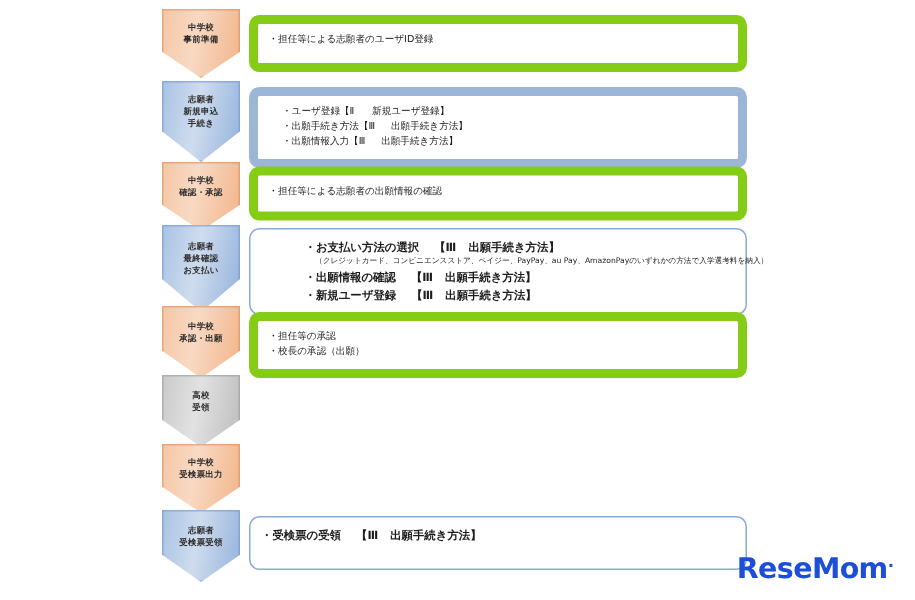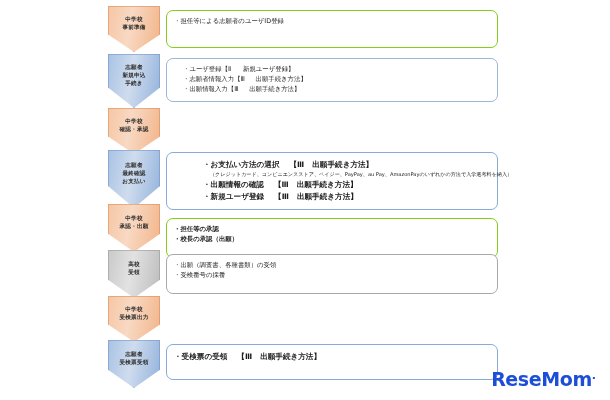--- a/index.html
+++ b/index.html
@@ -70,21 +70,21 @@
   }
   .chev .cline { display: block; white-space: nowrap; }
 
   
   .box {
     position: relative;
     margin-left: 6px;
     width: 332px;
     box-sizing: border-box;
     background: #ffffff;
-    border: 1px solid #84cc16;
+    border: 6px solid #84cc16;
     border-radius: 7px;
     padding: 6px 8px 6px 7px;
   }
   .box.blue   { border-color: #9cb6d8; }
   .box.gray   { border-color: #a8a8a8; }
   .box.emph   { border-color: #8aa9d4; border-width: 1.2px; }
 
   .line {
     display: flex;
     align-items: baseline;
@@ -148,34 +148,39 @@
           <span class="cline">新規申込</span>
           <span class="cline">手続き</span>
         </div>
       </div>
       <div class="box blue" style="margin-top: 4px; min-height: 44px; padding-left: 16px;">
         <div class="line">
           <span class="lbl">・ユーザ登録</span>
           <span class="ref"><span>【</span><span class="ref-num">Ⅱ</span><span class="ref-gap"></span><span>新規ユーザ登録</span><span>】</span></span>
         </div>
         <div class="line">
-          <span class="lbl">・志願者情報入力</span>
+          <span class="lbl">・出願手続き方法</span>
           <span class="ref"><span>【</span><span class="ref-num">Ⅲ</span><span class="ref-gap"></span><span>出願手続き方法</span><span>】</span></span>
         </div>
         <div class="line">
           <span class="lbl">・出願情報入力</span>
           <span class="ref"><span>【</span><span class="ref-num">Ⅲ</span><span class="ref-gap"></span><span>出願手続き方法</span><span>】</span></span>
         </div>
       </div>
     </div>
     <div class="flow-row" style="top: 108px;">
       <div class="chev-wrap">
         <div class="chev orange" style="height: 46px;">
           <span class="cline">中学校</span>
           <span class="cline">確認・承認</span>
+        </div>
+      </div>
+      <div class="box " style="margin-top: 3px; min-height: 36px;">
+        <div class="line">
+          <span class="lbl">・担任等による志願者の出願情報の確認</span>
         </div>
       </div>
     </div>
     <div class="flow-row" style="top: 150px;">
       <div class="chev-wrap">
         <div class="chev blue" style="height: 58px;">
           <span class="cline">志願者</span>
           <span class="cline">最終確認</span>
           <span class="cline">お支払い</span>
         </div>
@@ -196,44 +201,36 @@
         </div>
       </div>
     </div>
     <div class="flow-row" style="top: 204px;">
       <div class="chev-wrap">
         <div class="chev orange" style="height: 48px;">
           <span class="cline">中学校</span>
           <span class="cline">承認・出願</span>
         </div>
       </div>
-      <div class="box " style="margin-top: 14px; min-height: 40px; font-weight: bold;">
+      <div class="box " style="margin-top: 4px; min-height: 40px;">
         <div class="line">
           <span class="lbl">・担任等の承認</span>
         </div>
         <div class="line">
           <span class="lbl">・校長の承認（出願）</span>
         </div>
       </div>
     </div>
     <div class="flow-row" style="top: 250px;">
       <div class="chev-wrap">
         <div class="chev gray" style="height: 48px;">
           <span class="cline">高校</span>
           <span class="cline">受領</span>
         </div>
       </div>
-      <div class="box gray" style="margin-top: 4px; min-height: 40px;">
-        <div class="line">
-          <span class="lbl">・出願（調査書、各種書類）の受領</span>
-        </div>
-        <div class="line">
-          <span class="lbl">・受検番号の採番</span>
-        </div>
-      </div>
     </div>
     <div class="flow-row" style="top: 296px;">
       <div class="chev-wrap">
         <div class="chev orange" style="height: 46px;">
           <span class="cline">中学校</span>
           <span class="cline">受検票出力</span>
         </div>
       </div>
     </div>
     <div class="flow-row" style="top: 340px;">

